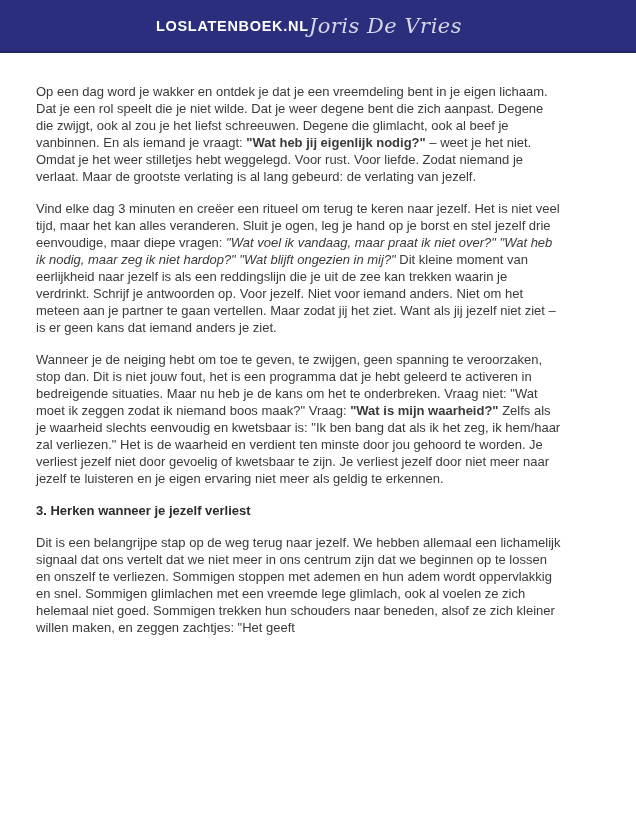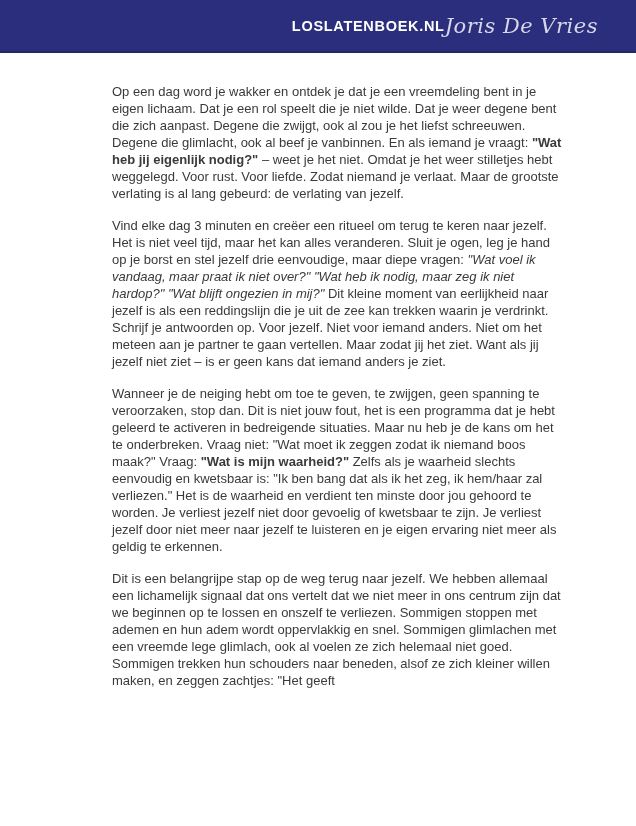--- a/index.html
+++ b/index.html
@@ -13,44 +13,43 @@
     overflow: hidden;
     font-family: "Liberation Sans", sans-serif;
   }
   .page-header {
     height: 53px;
     box-sizing: border-box;
     background: #2b2e7d;
     border-bottom: 2px solid #232667;
     display: flex;
     align-items: center;
-    justify-content: flex-end;
+    justify-content: center;
     padding: 0 38px 0 20px;
   }
   .brand-logo {
     color: #ffffff;
     font-weight: bold;
     font-size: 14.5px;
     letter-spacing: 0.7px;
     font-family: "Liberation Sans", sans-serif;
   }
   .author-signature {
     color: #d6d7e8;
     font-family: "DejaVu Serif", serif;
     font-style: italic;
     font-size: 21px;
     letter-spacing: 0.5px;
   }
   .document-body {
     box-sizing: border-box;
-    padding: 30px 72px 0 100px;
+    padding: 30px 72px 0 36px;
     font-size: 13px;
     line-height: 17px;
     color: #3a3a3a;
-    margin-left: 12px;
   }
   .document-body p {
     margin: 0 0 15px 0;
   }
   .document-body h3 {
     margin: 0 0 15px 0;
     font-size: 13px;
     line-height: 17px;
     font-weight: bold;
     color: #2b2b2b;
@@ -64,14 +63,15 @@
 
 <header class="page-header">
   <span class="brand-logo">LOSLATENBOEK.NL</span>
   <span class="author-signature">Joris De Vries</span>
 </header>
 
 <main class="document-body">
     <p><span class="run-normal">Op een dag word je wakker en ontdek je dat je een vreemdeling bent in je eigen lichaam. Dat je een rol speelt die je niet wilde. Dat je weer degene bent die zich aanpast. Degene die zwijgt, ook al zou je het liefst schreeuwen. Degene die glimlacht, ook al beef je vanbinnen. En als iemand je vraagt: </span><span class="run-bold">"Wat heb jij eigenlijk nodig?"</span><span class="run-normal"> – weet je het niet. Omdat je het weer stilletjes hebt weggelegd. Voor rust. Voor liefde. Zodat niemand je verlaat. Maar de grootste verlating is al lang gebeurd: de verlating van jezelf.</span></p>
     <p><span class="run-normal">Vind elke dag 3 minuten en creëer een ritueel om terug te keren naar jezelf. Het is niet veel tijd, maar het kan alles veranderen. Sluit je ogen, leg je hand op je borst en stel jezelf drie eenvoudige, maar diepe vragen: </span><span class="run-italic">"Wat voel ik vandaag, maar praat ik niet over?" "Wat heb ik nodig, maar zeg ik niet hardop?" "Wat blijft ongezien in mij?"</span><span class="run-normal"> Dit kleine moment van eerlijkheid naar jezelf is als een reddingslijn die je uit de zee kan trekken waarin je verdrinkt. Schrijf je antwoorden op. Voor jezelf. Niet voor iemand anders. Niet om het meteen aan je partner te gaan vertellen. Maar zodat jij het ziet. Want als jij jezelf niet ziet  –  is er geen kans dat iemand anders je ziet.</span></p>
     <p><span class="run-normal">Wanneer je de neiging hebt om toe te geven, te zwijgen, geen spanning te veroorzaken, stop dan. Dit is niet jouw fout, het is een programma dat je hebt geleerd te activeren in bedreigende situaties. Maar nu heb je de kans om het te onderbreken. Vraag niet: "Wat moet ik zeggen zodat ik niemand boos maak?" Vraag: </span><span class="run-bold">"Wat is mijn waarheid?"</span><span class="run-normal"> Zelfs als je waarheid slechts eenvoudig en kwetsbaar is: "Ik ben bang dat als ik het zeg, ik hem/haar zal verliezen." Het is de waarheid en verdient ten minste door jou gehoord te worden. Je verliest jezelf niet door gevoelig of kwetsbaar te zijn. Je verliest jezelf door niet meer naar jezelf te luisteren en je eigen ervaring niet meer als geldig te erkennen.</span></p>
+    <h3>3. Herken wanneer je jezelf verliest</h3>
     <p><span class="run-normal">Dit is een belangrijpe stap op de weg terug naar jezelf. We hebben allemaal een lichamelijk signaal dat ons vertelt dat we niet meer in ons centrum zijn dat we beginnen op te lossen en onszelf te verliezen. Sommigen stoppen met ademen en hun adem wordt oppervlakkig en snel. Sommigen glimlachen met een vreemde lege glimlach, ook al voelen ze zich helemaal niet goed. Sommigen trekken hun schouders naar beneden, alsof ze zich kleiner willen maken, en zeggen zachtjes: "Het geeft</span></p>
   </main>
 
 </body></html>

